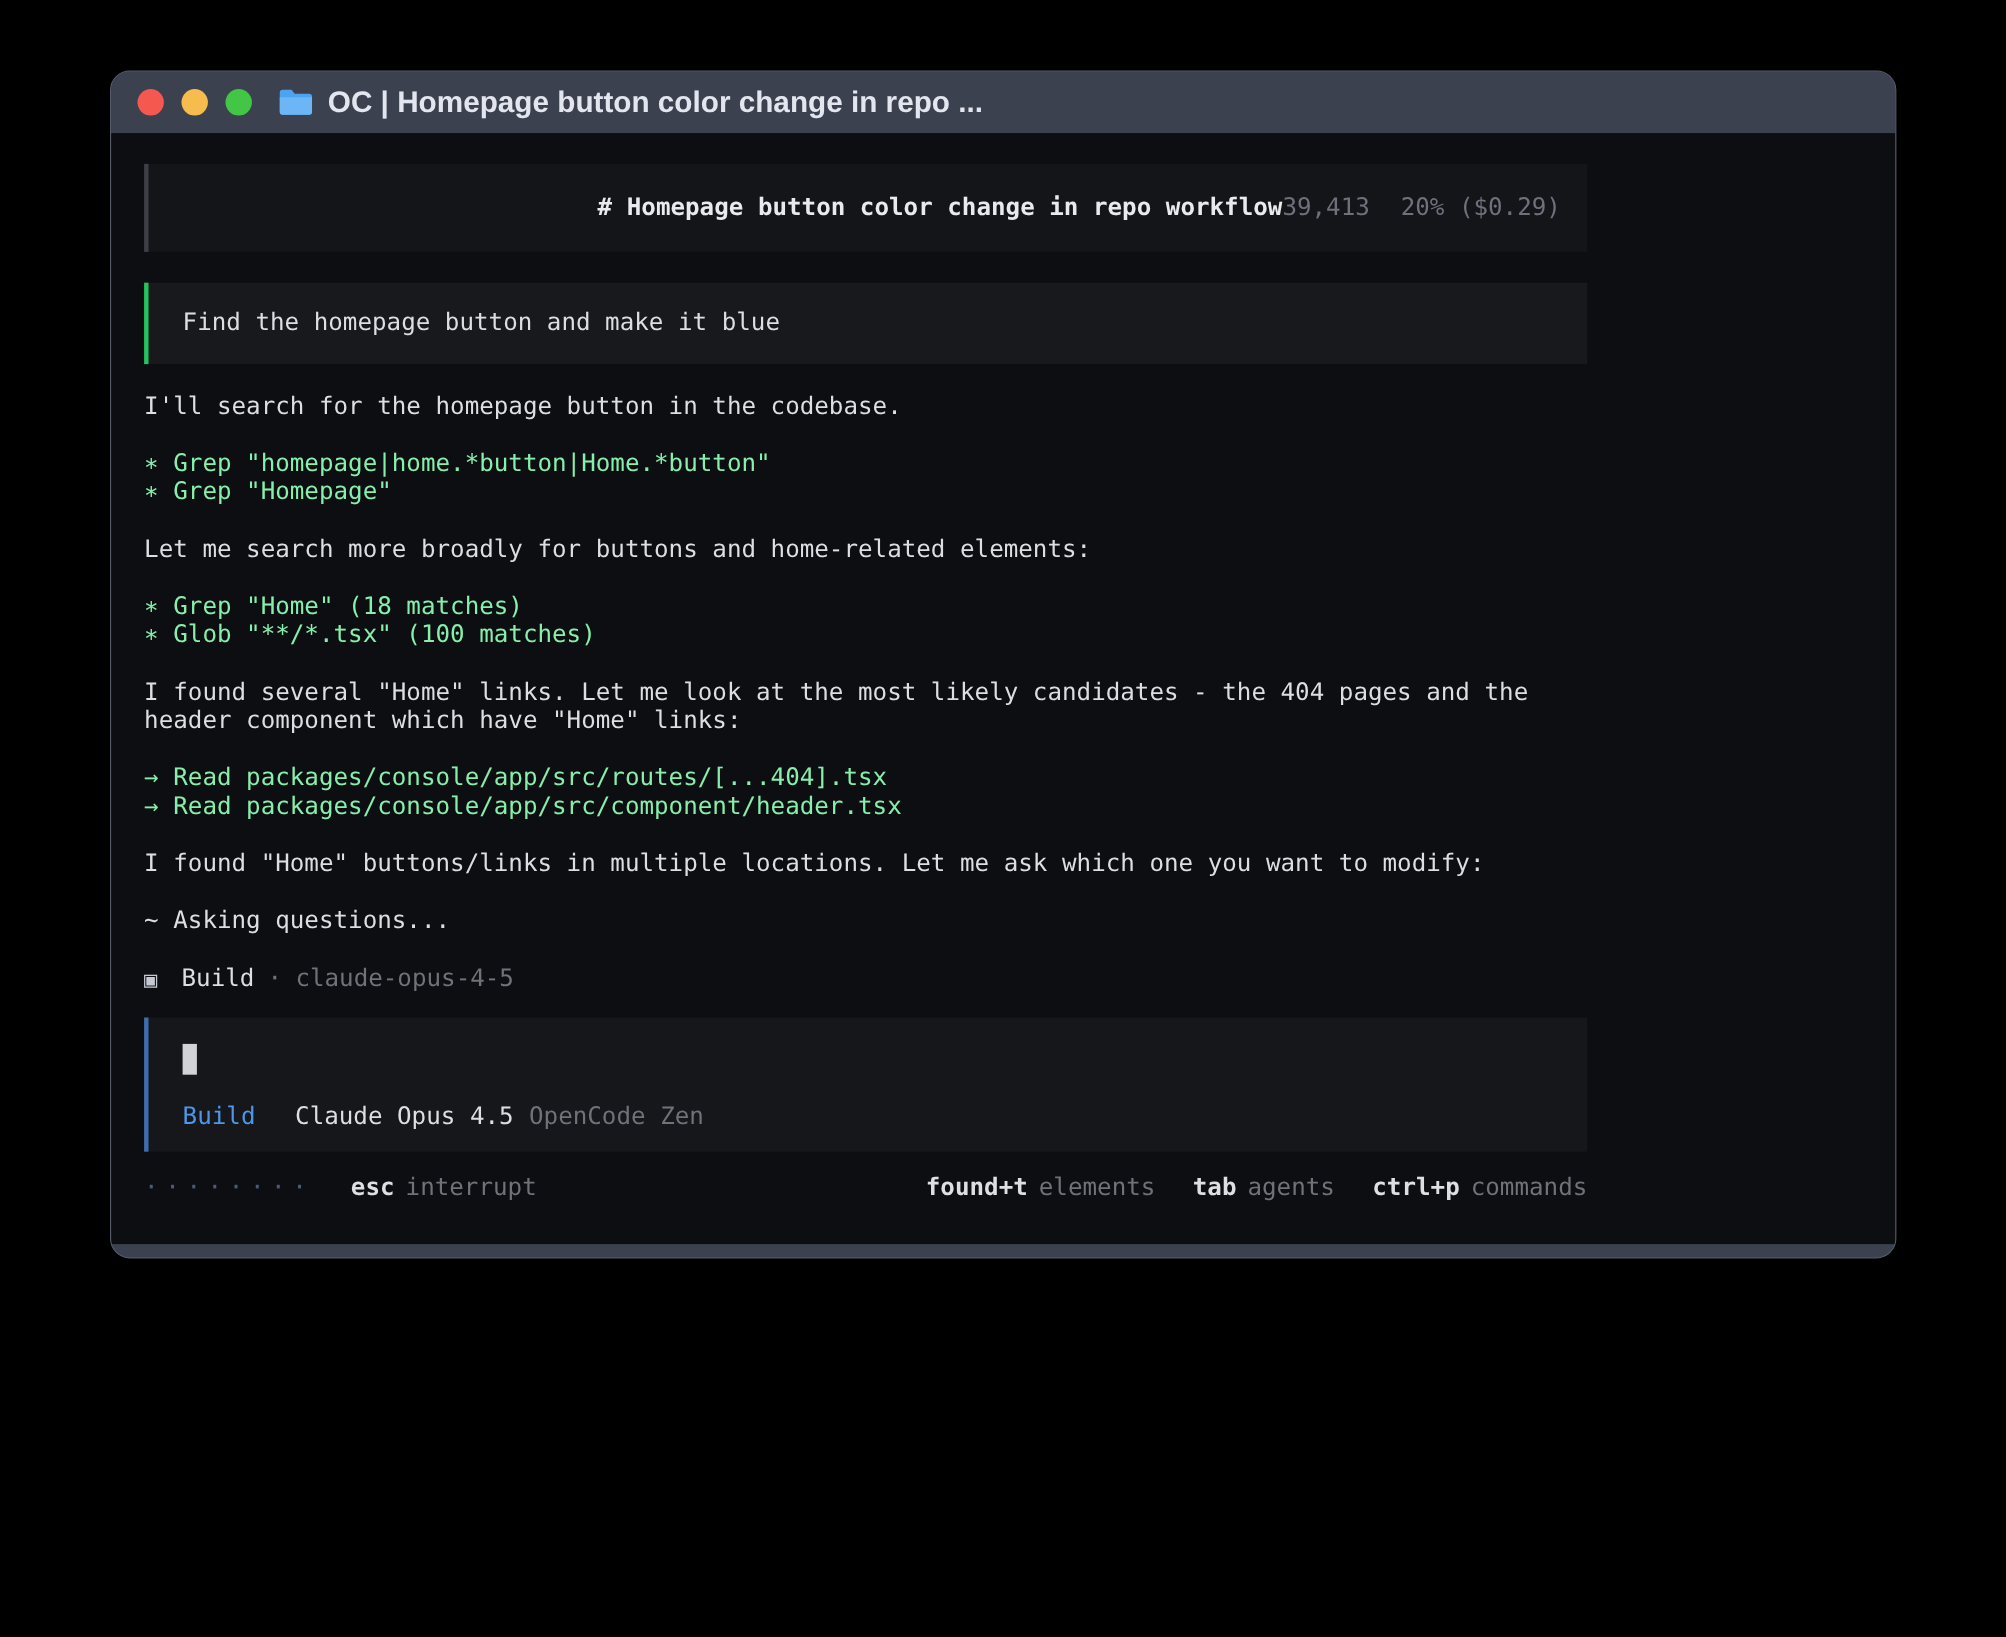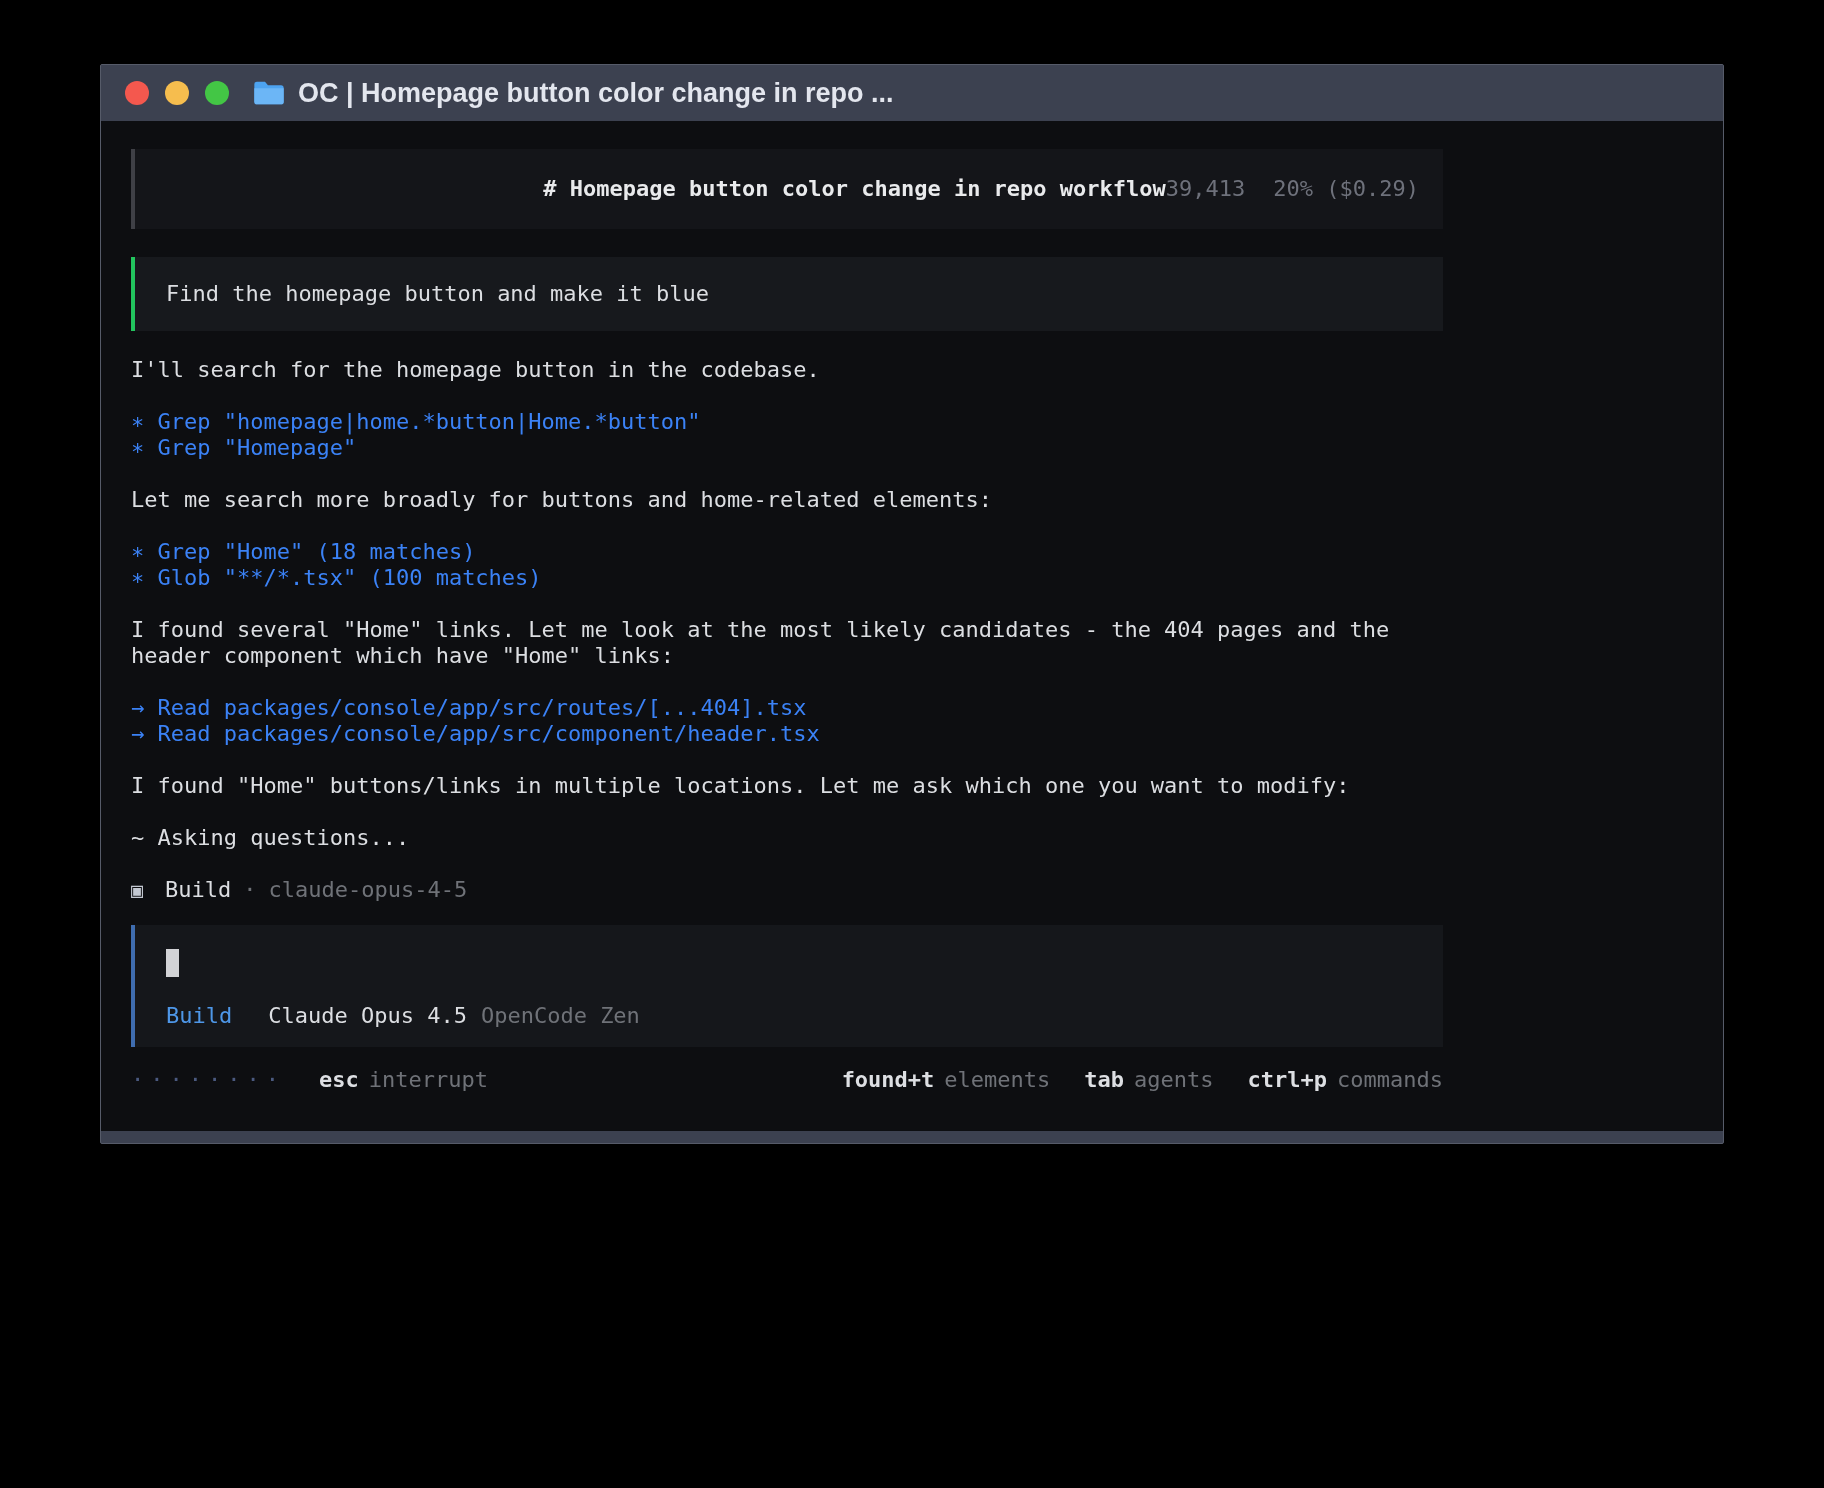--- a/index.html
+++ b/index.html
@@ -1,19 +1,19 @@
 <!DOCTYPE html>
 <html><head>
 <meta charset="utf-8">
 <style>
   html,body{margin:0;padding:0;background:#000;}
   .page{position:relative;width:1824px;height:1488px;background:#000;overflow:hidden;
         font-family:"DejaVu Sans Mono",monospace;}
   .window{position:absolute;left:100px;top:64px;width:1624px;height:1080px;
-          background:#3c4150;border:1px solid #565b69;border-radius:2px;
+          background:#3c4150;border:1px solid #565b69;border-radius:18px;
           box-shadow:0 30px 90px rgba(0,0,0,.85);display:flex;flex-direction:column;
           overflow:hidden;box-sizing:border-box;}
   
   .titlebar{height:56px;flex:0 0 56px;display:flex;align-items:center;padding:0 24px;
             background:#3c4150;}
   .lights{display:flex;gap:16px;align-items:center;}
   .light{width:24px;height:24px;border-radius:50%;display:inline-block;}
   .light.red{background:#f4584e;}
   .light.yellow{background:#f6bd4e;}
   .light.green{background:#43c645;}
@@ -32,21 +32,21 @@
   .hdr-title{font-weight:bold;color:#e9eaec;white-space:nowrap;}
   .hdr-right{color:#6e717b;white-space:nowrap;}
   .hdr-right .usage{margin-left:28px;}
   
   .user-block{background:#17191d;border-left:4px solid #22c55e;
               padding:24px 24px 24px 31px;box-sizing:border-box;margin-bottom:26px;}
   
   .group{margin-bottom:26px;}
   .line{white-space:pre-wrap;}
   .white{color:#dcdee2;}
-  .gray{color:#3b82f6;}
+  .gray{color:#86efac;}
   .agent-line{display:flex;align-items:center;gap:0;margin-bottom:22px;}
   .agent-ic{color:#c3c8d2;font-size:20px;margin-right:22px;}
   .agent-name{color:#dcdee2;}
   .agent-sep{color:#6f7278;margin:0 12px;}
   .agent-model{color:#6f7278;}
   
   .input-block{background:#15171b;border-left:4px solid #3f6db0;
                padding:24px 24px 18px 31px;box-sizing:border-box;margin-bottom:20px;}
   .cursor{display:inline-block;width:13px;height:28px;background:#d2d3d6;vertical-align:middle;}
   .mode-line{margin-top:26px;display:flex;align-items:baseline;}

